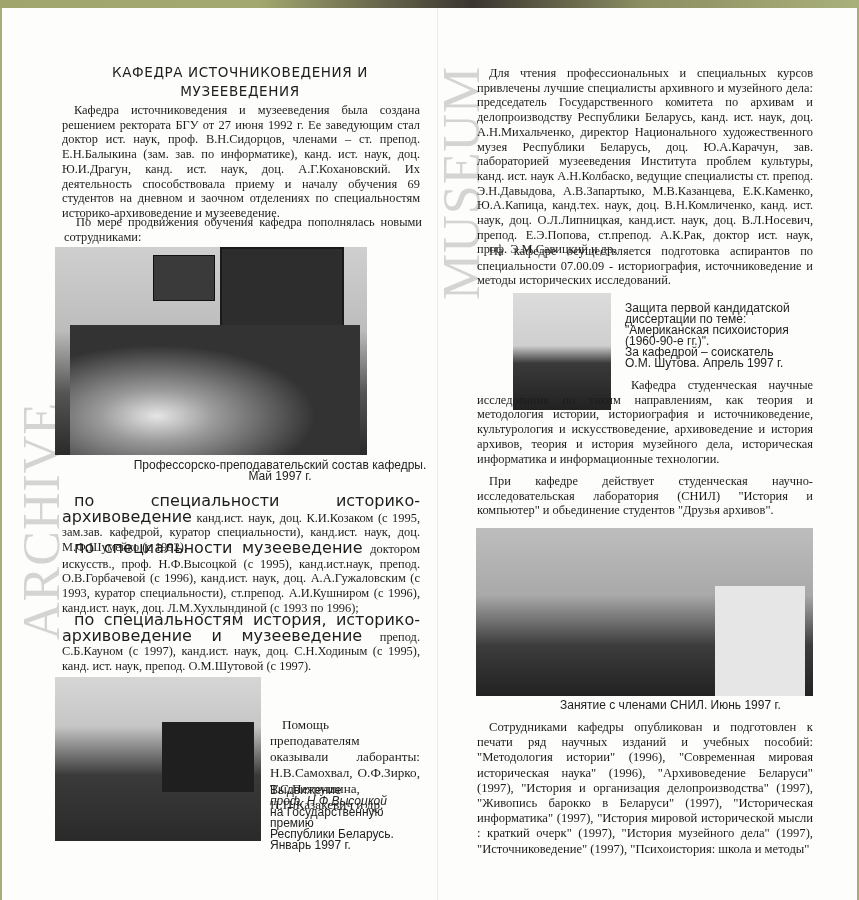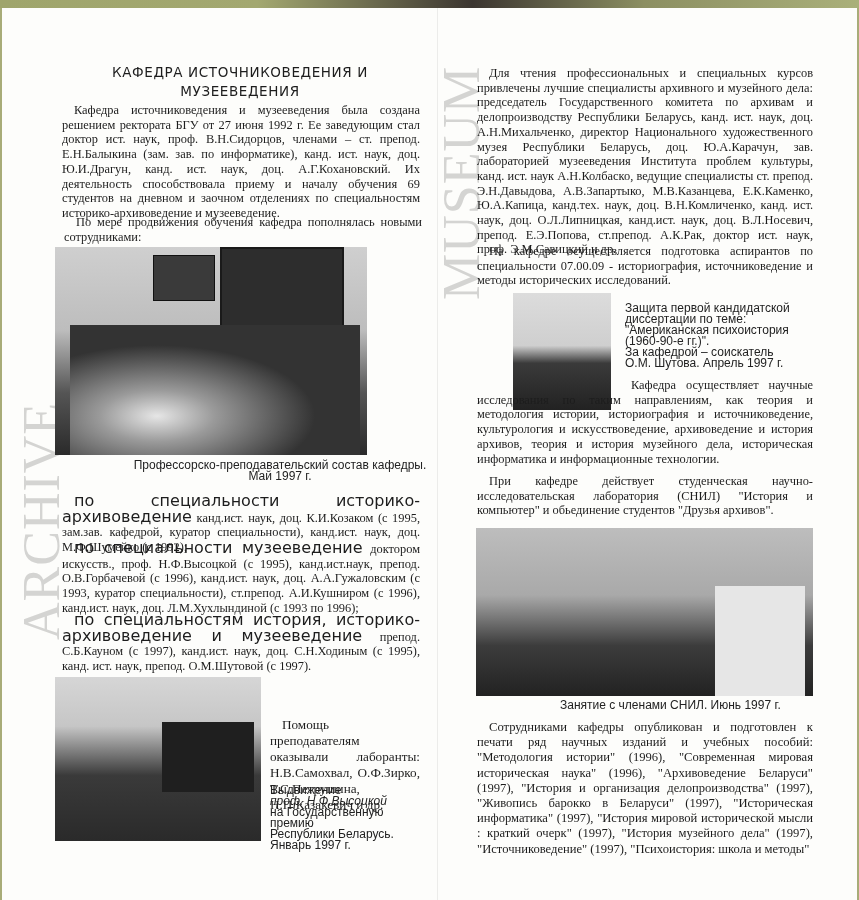--- a/index.html
+++ b/index.html
@@ -82,21 +82,21 @@
 
 <div class="photo ph2"></div>
 <div class="cap" style="left:625px;top:303px;width:200px;">
   <div>Защита первой кандидатской</div>
   <div>диссертации по теме:</div>
   <div>"Американская психоистория (1960-90-е гг.)".</div>
   <div>За кафедрой –  соискатель</div>
   <div>О.М. Шутова. Апрель 1997 г.</div>
 </div>
 
-<div class="p" style="left:477px;top:378px;width:336px;text-indent:154px;">Кафедра осуществляет научные исследования по таким направлениям, как теория и методология истории, историография и источниковедение, культурология и искусствоведение, архивоведение и история архивов, теория и история музейного дела, историческая информатика и информационные технологии.</div>
+<div class="p" style="left:477px;top:378px;width:336px;text-indent:154px;">Кафедра студенческая научные исследования по таким направлениям, как теория и методология истории, историография и источниковедение, культурология и искусствоведение, архивоведение и история архивов, теория и история музейного дела, историческая информатика и информационные технологии.</div>
 <div class="p ind" style="left:477px;top:474px;width:336px;">При кафедре действует студенческая научно-исследовательская лаборатория (СНИЛ)  "История и компьютер" и обьединение студентов "Друзья архивов".</div>
 
 <div class="photo ph3">
   <div class="light"></div>
 </div>
 <div class="cap" style="left:560px;top:700px;width:253px;">Занятие с членами СНИЛ. Июнь 1997 г.</div>
 
 <div class="p ind" style="left:477px;top:720px;width:336px;font-size:12.6px;line-height:15.2px;">Сотрудниками кафедры опубликован и подготовлен к печати ряд научных изданий и учебных пособий: "Методология истории" (1996), "Современная мировая историческая наука" (1996), "Архивоведение Беларуси" (1997), "История и организация делопроизводства" (1997), "Живопись барокко в Беларуси" (1997), "Историческая информатика" (1997), "История мировой исторической мысли : краткий очерк" (1997), "История музейного дела" (1997), "Источниковедение" (1997), "Психоистория: школа и методы"</div>
 
 </body></html>

